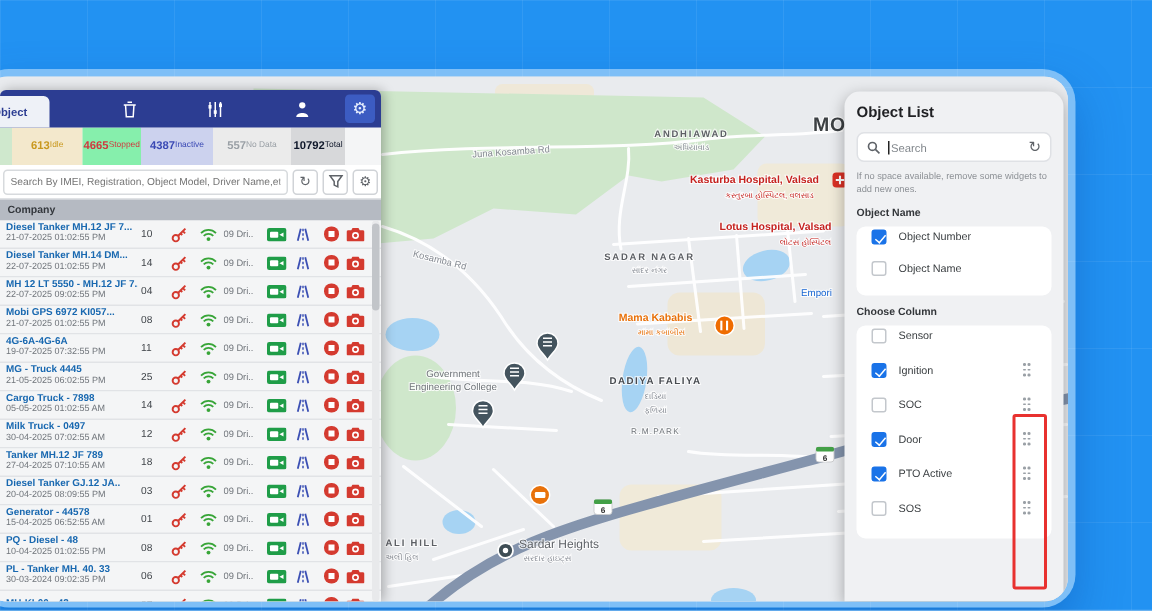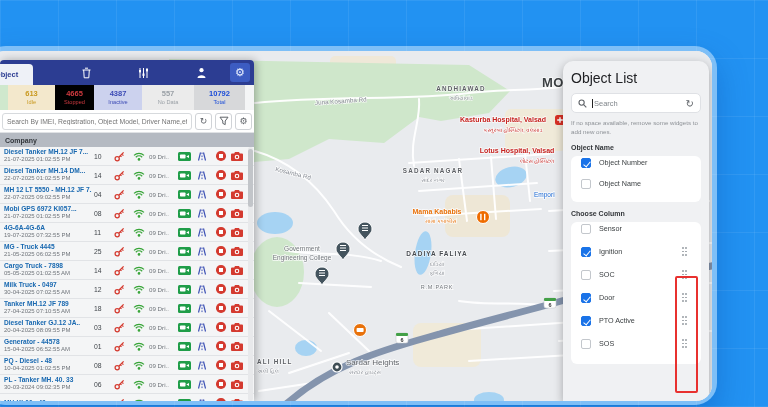--- a/index.html
+++ b/index.html
@@ -28,29 +28,29 @@
 .t-park{fill:#70757a;font-size:5.5px;letter-spacing:.8px}
 .t-hts{fill:#5f6368;font-size:8px}
 .t-shield{fill:#333;font-size:5.5px;font-weight:bold;stroke:none}
 
 .left-panel{position:absolute;left:11px;top:9px;width:254px;height:341px;background:#f4f5f6;border-radius:4px 4px 0 0;overflow:hidden;box-shadow:2px 0 8px rgba(0,0,0,.28)}
 .lp-header{position:relative;height:25px;background:#2c3d92}
 .lp-tab{position:absolute;left:-20px;top:4px;width:53px;height:21px;background:#eef1f7;border-radius:4px 4px 0 0;color:#2c3d92;font-size:7.5px;font-weight:bold;display:flex;align-items:center;justify-content:center}
 .hicon{position:absolute;top:7px;width:12px;height:12px;color:#fff}
 .gear-btn{position:absolute;right:4px;top:3px;width:20px;height:19px;background:#3c5cc2;border-radius:3px;color:#eaf2ff;font-size:11px;display:flex;align-items:center;justify-content:center}
 .lp-stats{height:25px;display:flex}
-.stat{display:flex;flex-direction:column;align-items:center;justify-content:center;line-height:1.15}
+.stat{display:flex;align-items:center;justify-content:center;line-height:1.15}
 .stat .v{font-size:7.5px;font-weight:bold}
 .stat .l{font-size:5.6px}
 .st-run{width:8px;background:#cfe8cd}
 .st-idle{width:47px;background:#f3e8cc;color:#c9991f}
-.st-stop{width:39px;background:#000000;color:#cf3a3f}
+.st-stop{width:39px;background:#86efac;color:#cf3a3f}
 .st-inact{width:48px;background:#ccd2ee;color:#3a49b4}
 .st-nodata{width:52px;background:#ebebeb;color:#9aa0a6}
-.st-total{width:51px;background:#d7d8da;color:#1d4ed8}
+.st-total{width:36px;background:#d7d8da;color:#0f172a}
 .lp-search{height:23px;background:#fff;display:flex;align-items:center;padding:3px 2px 3px 2px;border-bottom:1px solid #e0e2e5}
 .lp-search input{flex:1;height:17px;border:1px solid #d7dadd;border-radius:3px;font-size:6.8px;padding:0 4px;color:#444;outline:none;font-family:"Liberation Sans",sans-serif}
 .sbtn{width:17px;height:17px;margin-left:3px;border:1px solid #d0d3d7;border-radius:3px;background:#fff;color:#5f6368;font-size:9px;display:flex;align-items:center;justify-content:center;flex:none}
 .lp-company{height:14px;background:#b5bac2;color:#33373c;font-size:7px;font-weight:bold;display:flex;align-items:center;padding-left:5px}
 .rows{position:relative}
 .row{height:19px;display:flex;align-items:center;padding-left:4px;background:#f4f5f6;border-bottom:1px solid #e1e3e6}
 .rname{width:88px;overflow:hidden;line-height:1.25}
 .nm{font-size:6.6px;font-weight:bold;color:#1868b0;white-space:nowrap;overflow:hidden}
 .dt{font-size:6px;color:#70757b;white-space:nowrap}
 .cnt{width:14px;margin-left:2px;font-size:6.8px;color:#40454a}
@@ -60,21 +60,21 @@
 .drv{margin-left:4px;width:24px;font-size:6.2px;color:#70757b;white-space:nowrap;overflow:hidden}
 .ic.vid{margin-left:5px}
 .ic.route{margin-left:5px}
 .ic.stop{margin-left:8px;width:9.5px;height:9.5px;border-radius:50%;background:#d43a2f}
 .stop-sq{width:3.5px;height:3.5px;background:#fff;margin:auto}
 .ic.cam{margin-left:5px}
 .scrollbar{position:absolute;right:1px;top:87px;bottom:0;width:5px;background:#e8e9eb;border-radius:3px}
 .thumb{position:absolute;top:2px;left:0;width:5px;height:58px;background:#c2c5c9;border-radius:3px}
 
 .right-panel{position:absolute;left:574px;top:10px;width:146px;height:340px;background:#f0f1f3;border-radius:10px 10px 0 0;box-shadow:0 3px 10px rgba(0,0,0,.3);padding:0 8px;overflow:hidden}
-.rp-title{margin-top:9px;font-size:14px;font-weight:normal;color:#202124}
+.rp-title{margin-top:9px;font-size:10px;font-weight:bold;color:#202124}
 .rp-search{margin-top:7px;height:20px;background:#fff;border:1px solid #dfe1e5;border-radius:5px;display:flex;align-items:center;padding:0 6px}
 .rp-search .caret{width:1px;height:9px;background:#222;margin:0 1px 0 5px}
 .rp-search .ph{font-size:7.5px;color:#80868b;flex:1}
 .rp-sync{color:#5f6368;font-size:10px}
 .rp-hint{margin-top:6px;font-size:6.2px;color:#8d9196;line-height:1.4}
 .rp-section{margin-top:8px;font-size:7px;font-weight:bold;color:#33363a}
 .card{margin-top:5px;background:#fff;border-radius:6px;padding:2px 0}
 .opt{height:21px;display:flex;align-items:flex-start;padding:0 10px}
 .opt-label{margin-left:8px;font-size:7.2px;color:#3c4043;flex:1}
 .cb{width:10px;height:10px;border:1px solid #c3c7cc;border-radius:2px;background:#fff;flex:none;position:relative}

